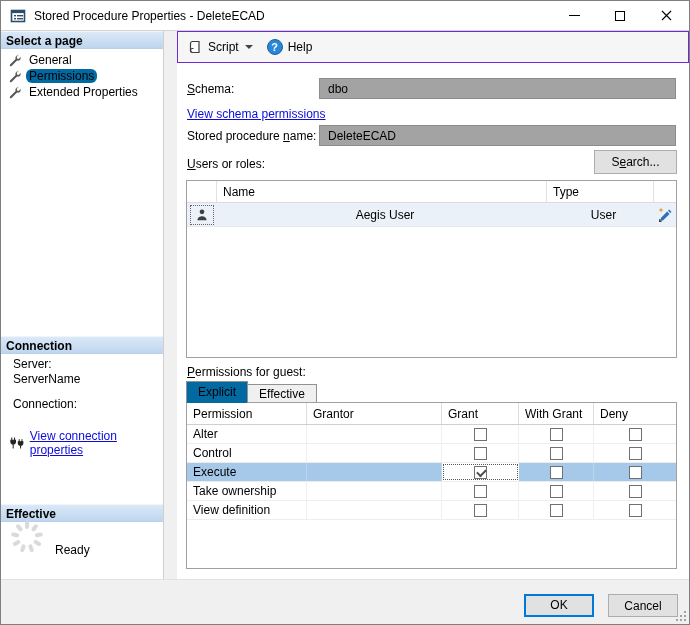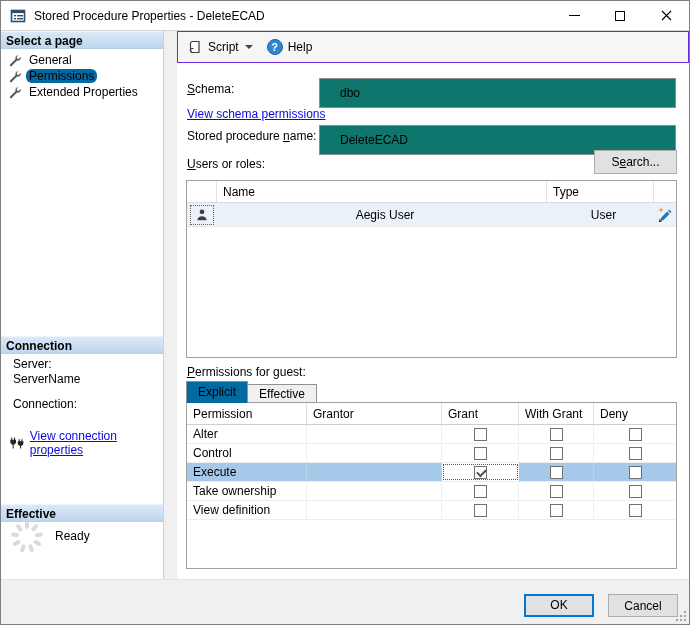--- a/index.html
+++ b/index.html
@@ -36,38 +36,38 @@
   .nav-item.selected .nav-label { background:#0369a1;border-radius:6px; }
 
   .conn-block { position:absolute; left:12px; right:4px; top:326px; line-height:15px; }
   .conn-line { display:block; }
   .conn-gap { height:10px; }
   .link { color:var(--link); text-decoration:underline; cursor:pointer; }
   .conn-props { position:absolute; left:8px; top:398px; display:flex; align-items:center; }
   .conn-props svg { margin-right:5px; }
 
   .progress-row { position:absolute; left:8px; top:488px; display:flex; align-items:flex-start; }
-  .progress-row .status { margin-left:10px; margin-top:10px; }
+  .progress-row .status { margin-left:10px; margin-top:24px; }
 
   
   .rightpanel { position:absolute; left:176px; top:30px; right:0; bottom:45px; background:#fff; }
   .toolbar { position:absolute; left:0; top:0; right:0; height:32px; background:#f6f6f6;
              border:1px solid #6d28d9; display:flex; align-items:center; padding-left:9px; }
   .tb-group { display:flex; align-items:center; cursor:default; }
   .tb-group svg { margin-right:5px; }
   .tb-label { margin-right:6px; }
   .dd-arrow { width:0; height:0; border-left:4px solid transparent; border-right:4px solid transparent;
               border-top:4px solid #444; margin-right:14px; }
   .help-circle { width:16px; height:16px; border-radius:50%; background:#2a87d8; border:1px solid #1b639f;
                  color:#fff; font-weight:bold; font-size:11px; display:flex; align-items:center;
                  justify-content:center; margin-right:5px; }
 
   .lbl { position:absolute; line-height:14px; }
-  .field { position:absolute; height:30px; width:357px; left:142px; background:#0f766e;
-           border:1px solid #8c8c8c; padding:0 20px; font:12px "Liberation Sans",sans-serif; color:#000; }
+  .field { position:absolute; height:21px; width:357px; left:142px; background:#a3a3a3;
+           border:1px solid #8c8c8c; padding:0 8px; font:12px "Liberation Sans",sans-serif; color:#000; }
   .lbl-schema { left:10px; top:51px; }
   .field-schema { top:47px; }
   .link-schema { position:absolute; left:10px; top:76px; }
   .lbl-proc { left:10px; top:98px; }
   .field-proc { top:94px; }
   .lbl-users { left:10px; top:126px; }
 
   .btn { background:#e1e1e1; border:1px solid #adadad; font:12px "Liberation Sans",sans-serif;
          text-align:center; cursor:default; }
   .btn-search { position:absolute; left:417px; top:119px; width:83px; height:24px; }

